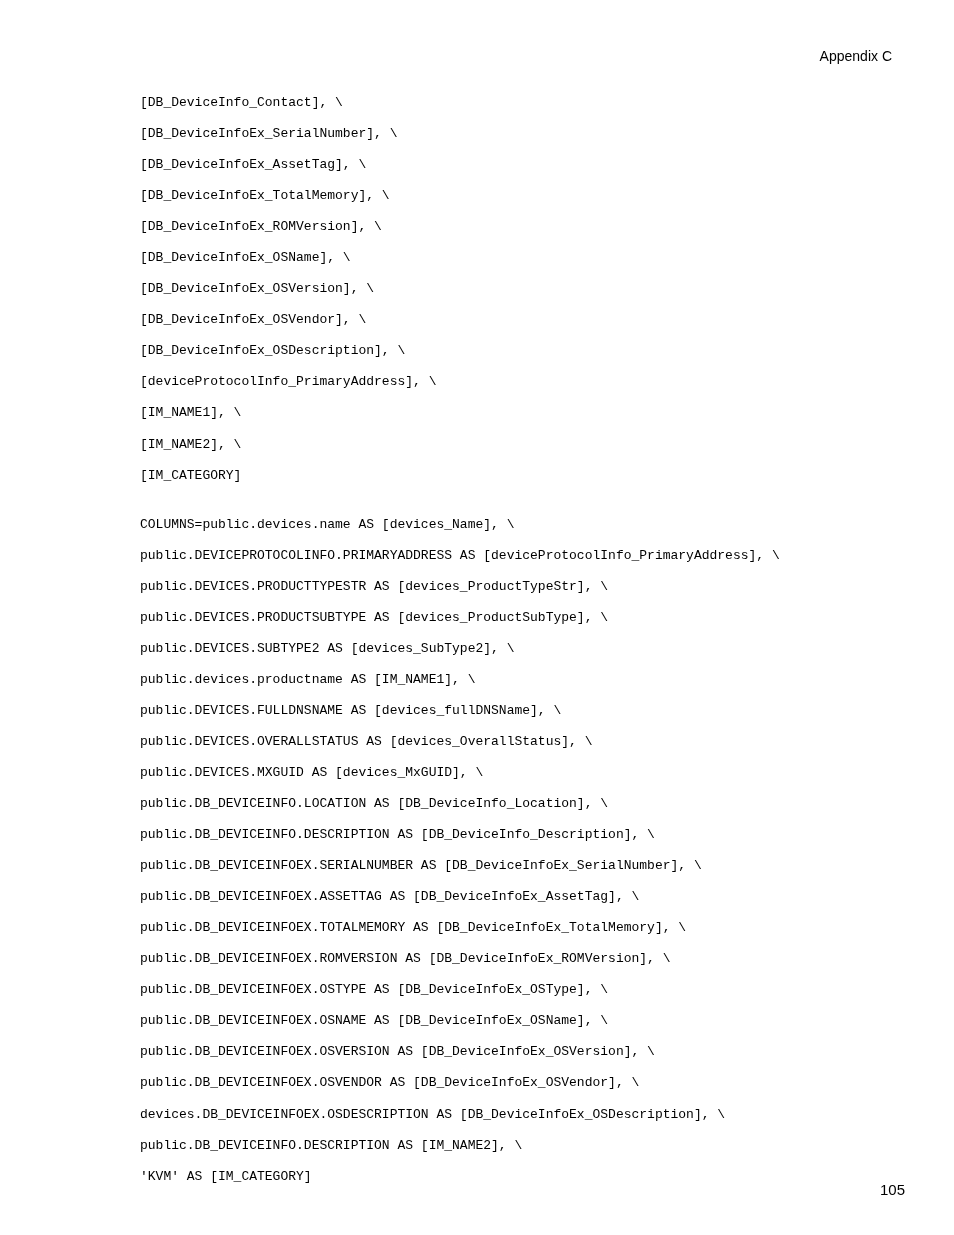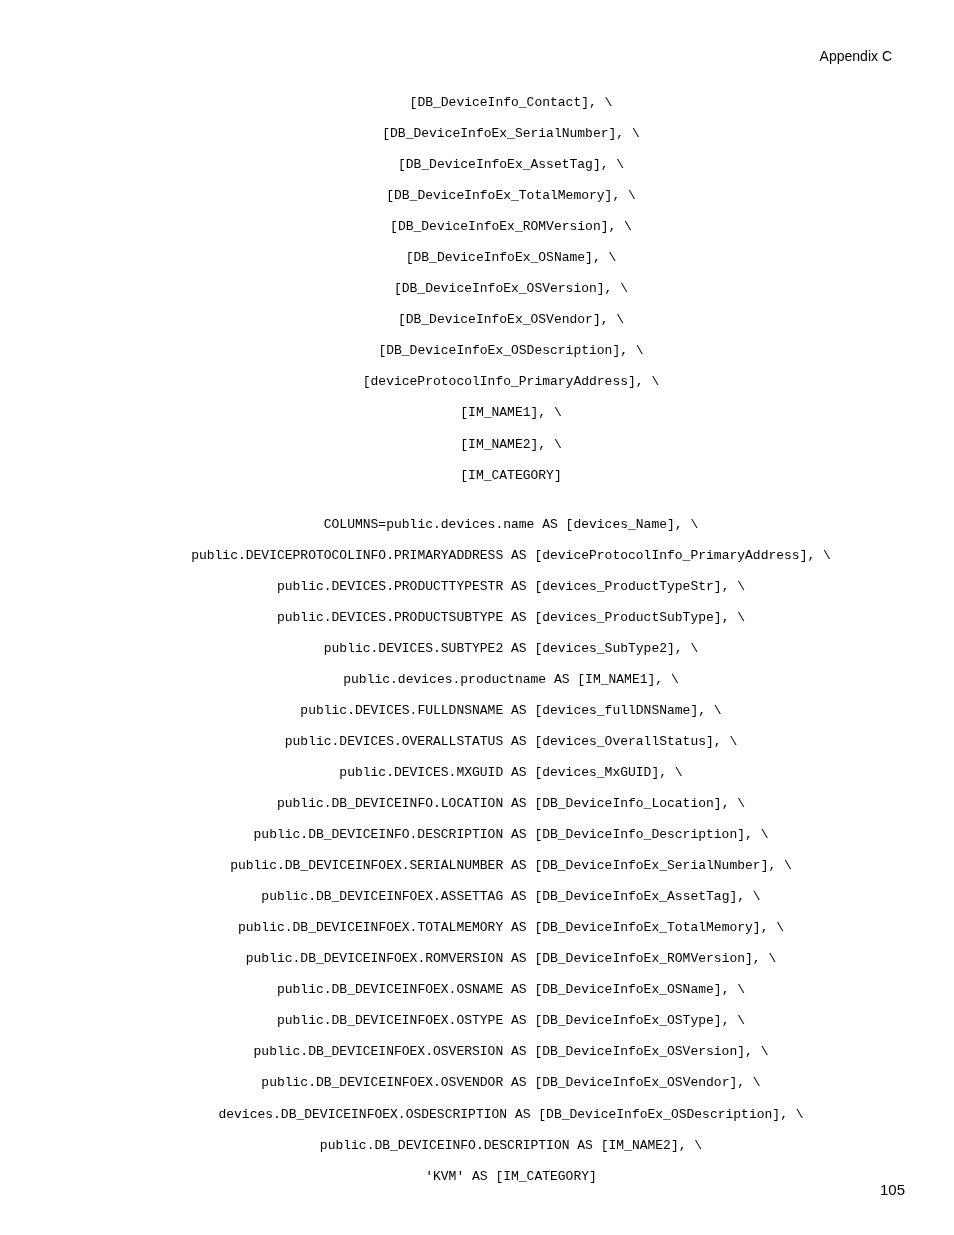--- a/index.html
+++ b/index.html
@@ -1,19 +1,18 @@
 <!DOCTYPE html>
 <html><head>
   <meta charset="utf-8">
   <style>
     * {
       margin: 0;
       padding: 0;
       box-sizing: border-box;
-      text-align: center;
     }
     body {
       width: 954px;
       height: 1235px;
       background: #ffffff;
       font-family: Arial, Helvetica, sans-serif;
       position: relative;
     }
     .header {
       position: absolute;
@@ -76,22 +75,22 @@
     <div class="code-line">public.devices.productname AS [IM_NAME1], \</div>
     <div class="code-line">public.DEVICES.FULLDNSNAME AS [devices_fullDNSName], \</div>
     <div class="code-line">public.DEVICES.OVERALLSTATUS AS [devices_OverallStatus], \</div>
     <div class="code-line">public.DEVICES.MXGUID AS [devices_MxGUID], \</div>
     <div class="code-line">public.DB_DEVICEINFO.LOCATION AS [DB_DeviceInfo_Location], \</div>
     <div class="code-line">public.DB_DEVICEINFO.DESCRIPTION AS [DB_DeviceInfo_Description], \</div>
     <div class="code-line">public.DB_DEVICEINFOEX.SERIALNUMBER AS [DB_DeviceInfoEx_SerialNumber], \</div>
     <div class="code-line">public.DB_DEVICEINFOEX.ASSETTAG AS [DB_DeviceInfoEx_AssetTag], \</div>
     <div class="code-line">public.DB_DEVICEINFOEX.TOTALMEMORY AS [DB_DeviceInfoEx_TotalMemory], \</div>
     <div class="code-line">public.DB_DEVICEINFOEX.ROMVERSION AS [DB_DeviceInfoEx_ROMVersion], \</div>
+    <div class="code-line">public.DB_DEVICEINFOEX.OSTYPE AS [DB_DeviceInfoEx_OSType], \</div>
     <div class="code-line">public.DB_DEVICEINFOEX.OSNAME AS [DB_DeviceInfoEx_OSName], \</div>
-    <div class="code-line">public.DB_DEVICEINFOEX.OSTYPE AS [DB_DeviceInfoEx_OSType], \</div>
     <div class="code-line">public.DB_DEVICEINFOEX.OSVERSION AS [DB_DeviceInfoEx_OSVersion], \</div>
     <div class="code-line">public.DB_DEVICEINFOEX.OSVENDOR AS [DB_DeviceInfoEx_OSVendor], \</div>
     <div class="code-line">devices.DB_DEVICEINFOEX.OSDESCRIPTION AS [DB_DeviceInfoEx_OSDescription], \</div>
     <div class="code-line">public.DB_DEVICEINFO.DESCRIPTION AS [IM_NAME2], \</div>
     <div class="code-line">'KVM' AS [IM_CATEGORY]</div>
   </div>
 
 <div class="page-number">105</div>
 
 </body></html>

